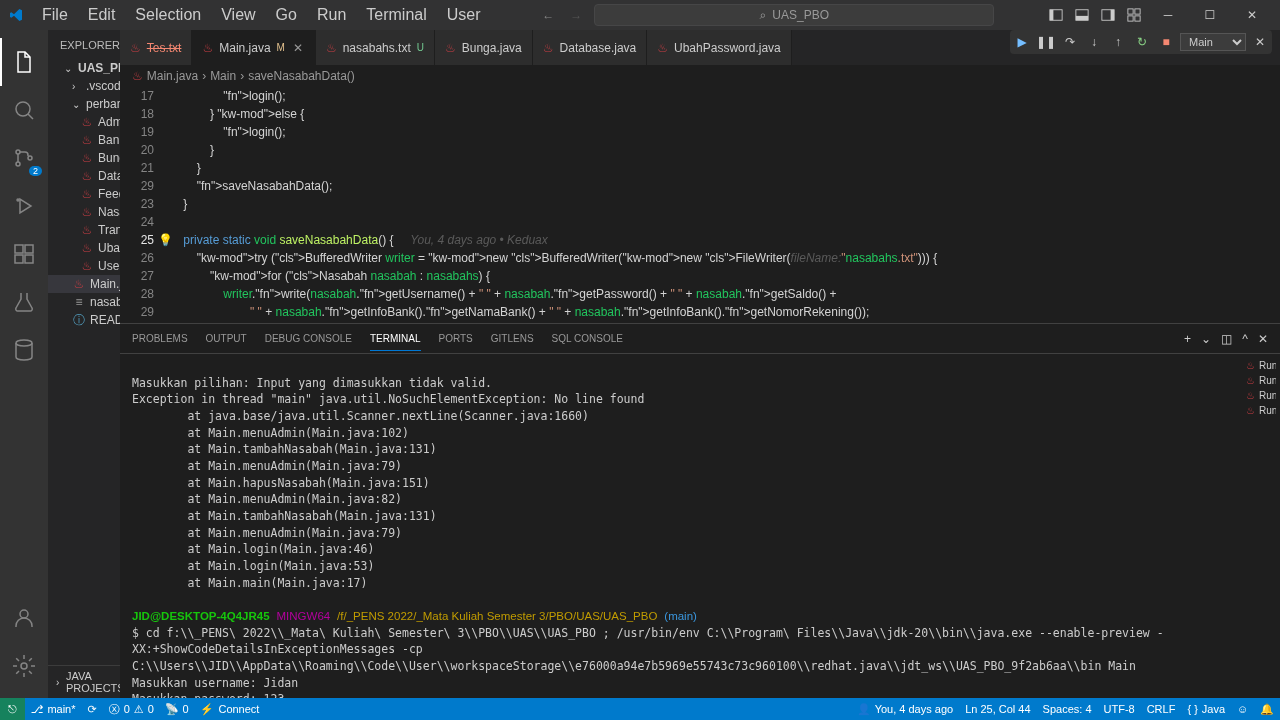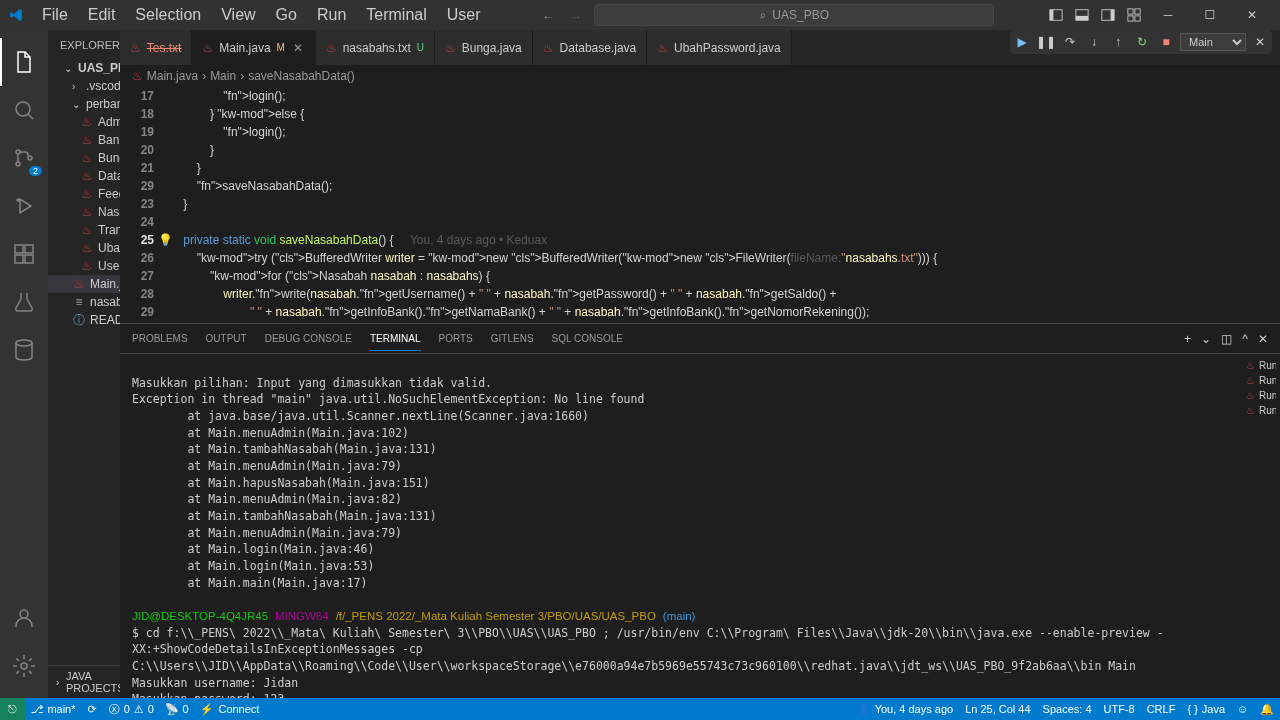--- a/index.html
+++ b/index.html
@@ -35,40 +35,40 @@
 .tab-bar { height: 35px; background: #252526; display: flex; align-items: stretch; }
 .tab { padding: 0 10px; display: flex; align-items: center; gap: 6px; background: #2d2d2d; border-right: 1px solid #1e1e1e; cursor: pointer; font-size: 12px; position: relative; }
 .tab.active { background: #1e1e1e; }
 .tab-git-m { color: #e2c08d; font-size: 10px; }
 .tab-git-u { color: #73c991; font-size: 10px; }
 .tab-close { width: 14px; height: 14px; display: flex; align-items: center; justify-content: center; color: #999; }
 .tab-actions { margin-left: auto; display: flex; align-items: center; gap: 8px; padding: 0 8px; color: #ccc; }
 .tab-action-btn { cursor: pointer; width: 18px; text-align: center; }
 .breadcrumb { height: 22px; padding: 2px 12px; font-size: 12px; color: #999; display: flex; align-items: center; gap: 4px; }
 .code-area { flex: 1; display: flex; overflow: hidden; font-family: Consolas, monospace; font-size: 12px; line-height: 1.5; position: relative; }
-.gutter { width: 50px; text-align: right; padding-right: 16px; color: #858585; user-select: none; font-weight: bold; }
+.gutter { width: 50px; text-align: right; padding-right: 16px; color: #858585; user-select: none; }
 .code-content { flex: 1; white-space: pre; color: #d4d4d4; overflow: hidden; }
 .ln { height: 18px; }
 .ln.current { color: #e5e5e5; }
 .kw-mod { color: #569cd6; }
 .kw-type { color: #22c55e; }
 .fn { color: #bef264; }
 .str { color: #ce9178; }
-.var { color: #fef9c3; }
-.inlay { color: #5a5a5a; }
+.var { color: #22c55e; }
+.inlay { color: #5a5a5a; font-style: italic; }
 .lightbulb { color: #ffcc00; position: absolute; left: 38px; }
 .minimap { width: 15px; background: #1e1e1e; }
 .panel { height: 375px; background: #1e1e1e; border-top: 1px solid #414141; display: flex; flex-direction: column; }
 .panel-tabs { height: 30px; display: flex; align-items: center; padding: 0 12px; gap: 18px; border-bottom: 1px solid #414141; }
 .panel-tab { font-size: 10px; text-transform: uppercase; color: #999; cursor: pointer; padding: 6px 0; }
 .panel-tab.active { color: #fff; border-bottom: 1px solid #0078d4; }
 .panel-actions { margin-left: auto; display: flex; gap: 10px; color: #ccc; }
 .panel-content { flex: 1; display: flex; overflow: hidden; }
 .terminal-output { flex: 1; padding: 4px 12px; font-family: Consolas, monospace; font-size: 11.5px; line-height: 1.45; color: #cccccc; white-space: pre-wrap; overflow: hidden; }
-.term-green { color: #16c60c; }
+.term-green { color: #16c60c; font-weight: bold; }
 .term-purple { color: #b4009e; }
 .term-yellow { color: #c19c00; text-align: center; }
 .term-cyan { color: #3a96dd; }
 .terminal-sidebar { width: 40px; padding: 4px; font-size: 10px; color: #ccc; }
 .term-item { display: flex; align-items: center; gap: 4px; padding: 2px; white-space: nowrap; overflow: hidden; }
 .statusbar { height: 22px; background: #007acc; display: flex; align-items: center; font-size: 11px; color: #fff; }
 .status-remote { background: #16825d; padding: 0 8px; height: 100%; display: flex; align-items: center; }
 .status-item { padding: 0 6px; display: flex; align-items: center; gap: 4px; cursor: pointer; }
 .status-right { margin-left: auto; display: flex; }
 .strike { text-decoration: line-through; color: #f48771; }

